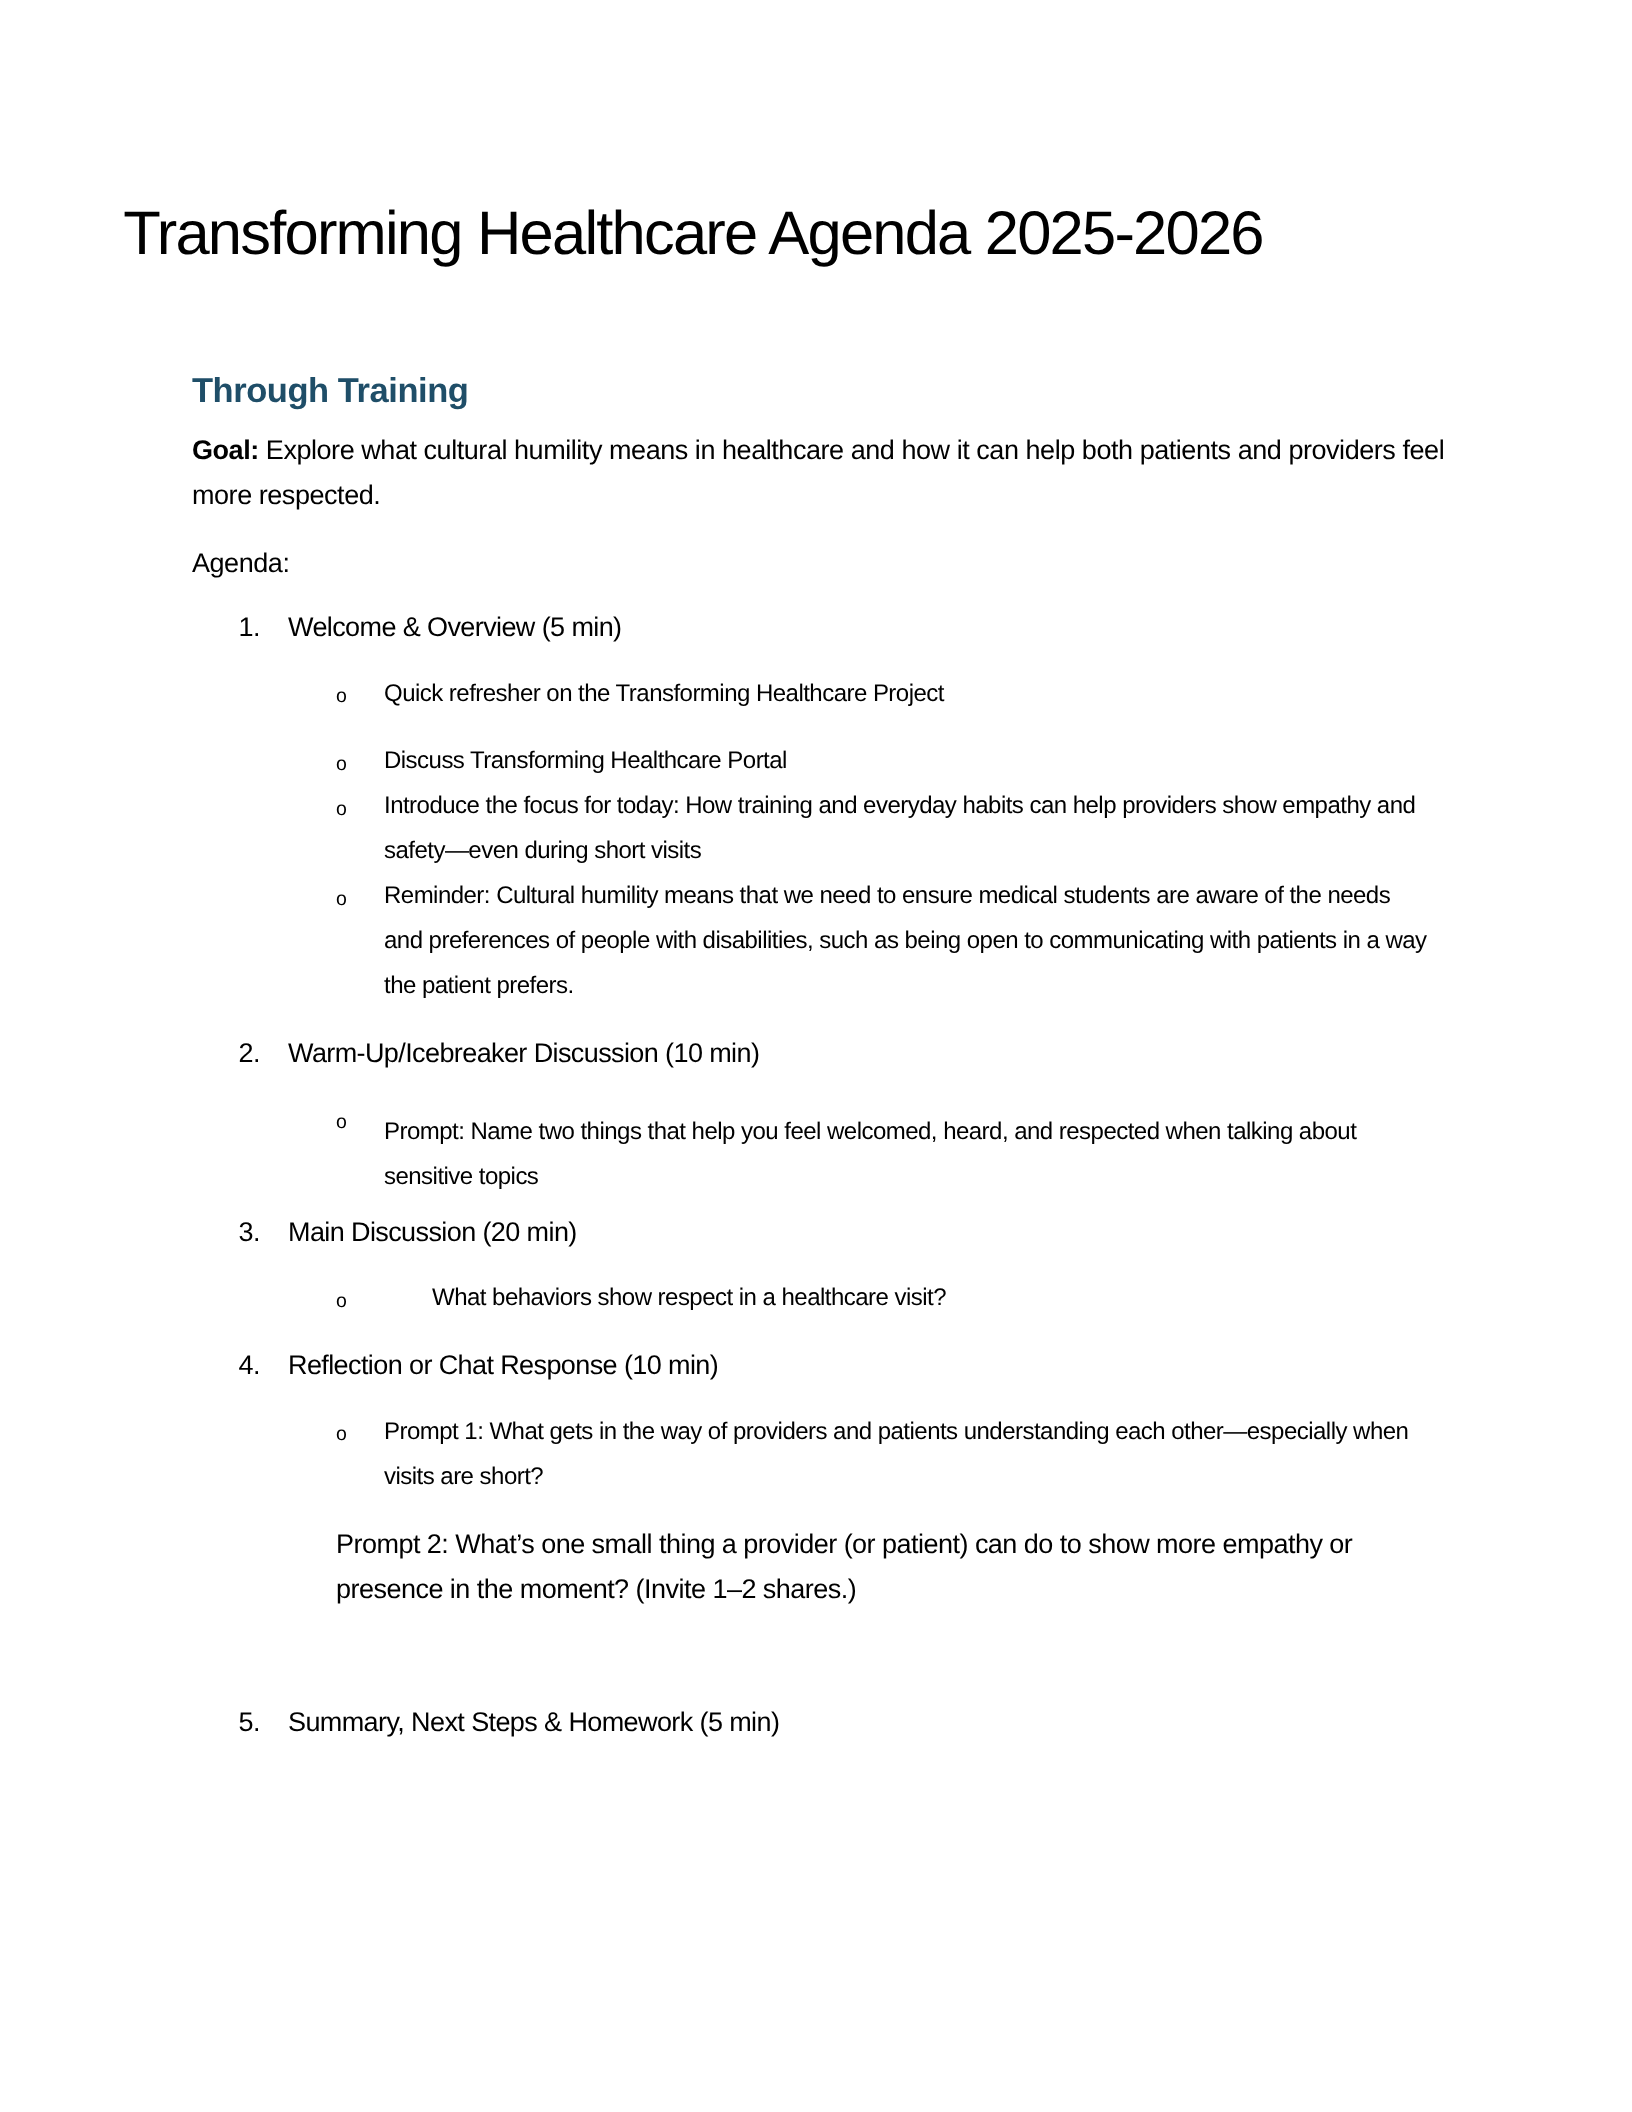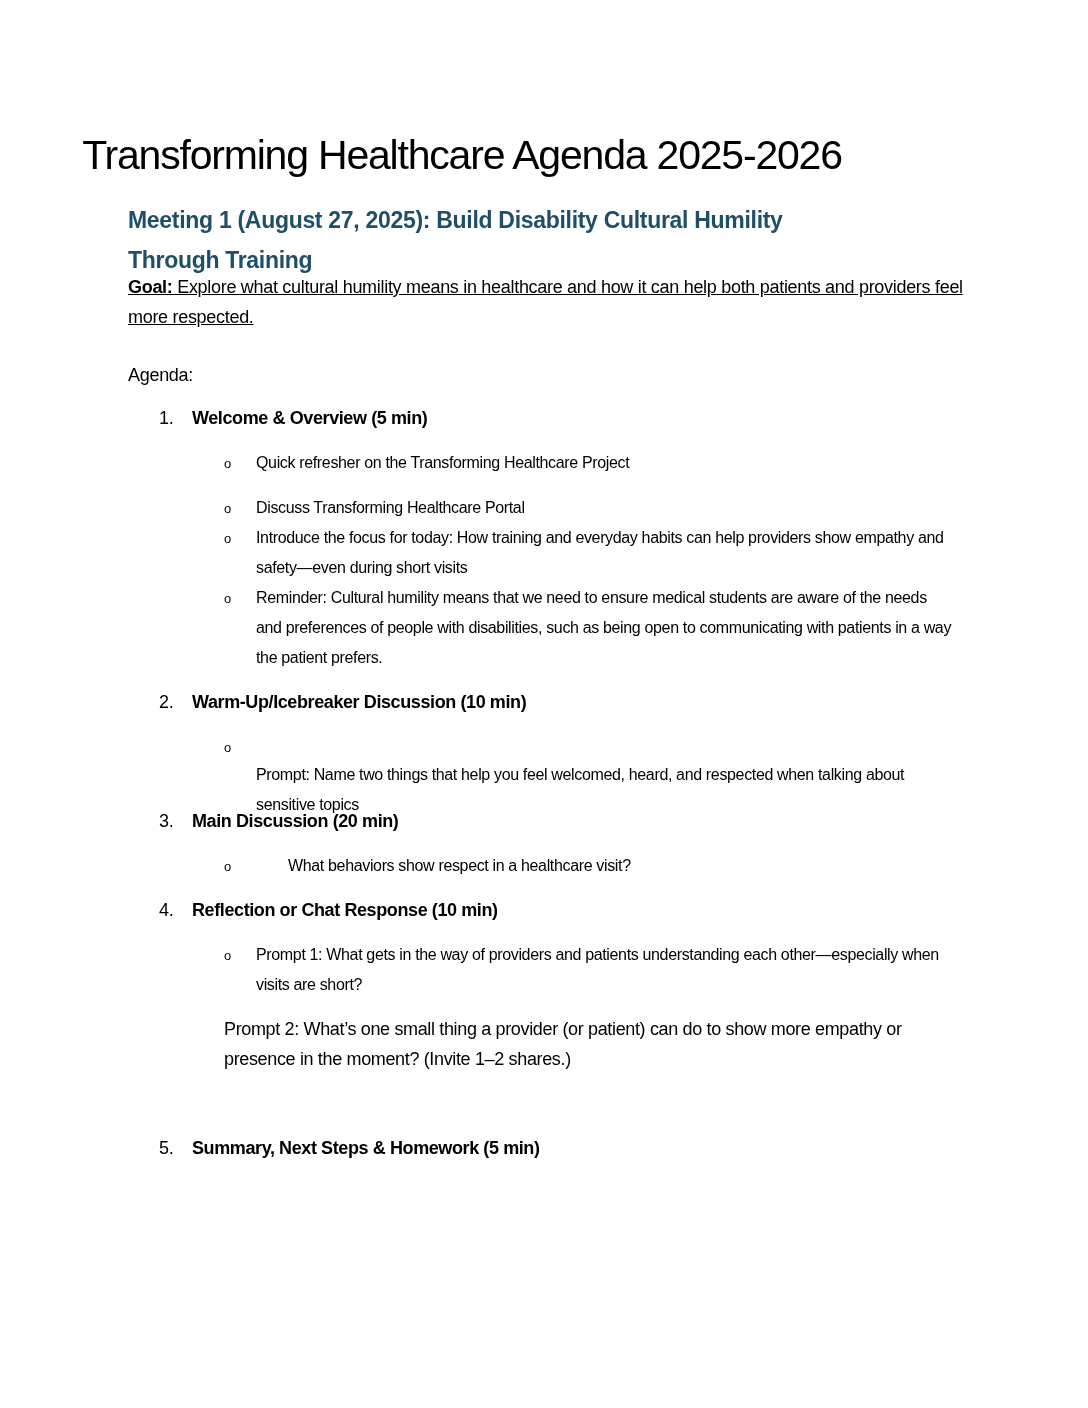--- a/index.html
+++ b/index.html
@@ -19,21 +19,21 @@
     letter-spacing: -0.3px; margin: 0;
   }
   .para {
     position: absolute; left: 128px; width: 840px;
     font-size: 18px; line-height: 30px; letter-spacing: -0.3px; margin: 0;
   }
   .num {
     position: absolute; left: 159px; font-size: 18px; line-height: 30px; letter-spacing: -0.3px;
   }
   .item-title {
-    position: absolute; left: 192px; font-size: 18px; line-height: 30px; font-weight: bold; letter-spacing: -0.4px;
+    position: absolute; left: 192px; font-size: 18px; line-height: 30px; font-weight: normal; letter-spacing: -0.4px;
   }
   .bullet {
     position: absolute; left: 224px; font-size: 13px; line-height: 30px;
   }
   .btext {
     position: absolute; left: 256px; width: 700px;
     font-size: 16px; line-height: 30px; letter-spacing: -0.35px;
   }
   .ptext {
     position: absolute; left: 224px; width: 720px;
@@ -41,25 +41,25 @@
   }
   b { font-weight: bold; }
 </style>
 </head>
 <body>
 
 <div class="page">
   <h1 class="title">Transforming Healthcare Agenda 2025-2026</h1>
 
   <h2 class="heading">
-    <span>Meeting 1 (August 27, 2025): Build Disability Cultural Humility</span><br>
+    <br>
     <span>Through Training</span>
   </h2>
 
-  <p class="para" style="top:272px;text-decoration:underline;"><b>Goal:</b><span> Explore what cultural humility means in healthcare and how it can help both patients and providers feel more respected.</span></p>
+  <p class="para" style="top:285px;"><b>Goal:</b><span> Explore what cultural humility means in healthcare and how it can help both patients and providers feel more respected.</span></p>
 
   <p class="para" style="top:360px;font-weight:normal;">Agenda:</p>
 
   <div>
     <span class="num" style="top:403px;">1.</span>
     <span class="item-title" style="top:403px;">Welcome &amp; Overview (5 min)</span>
 
     <span class="bullet" style="top:449px;">o</span>
     <div class="btext" style="top:448px;">Quick refresher on the Transforming Healthcare Project</div>
 
@@ -71,21 +71,21 @@
 
     <span class="bullet" style="top:584px;">o</span>
     <div class="btext" style="top:583px;">Reminder: Cultural humility means that we need to ensure medical students are aware of the needs and preferences of people with disabilities, such as being open to communicating with patients in a way the patient prefers.</div>
   </div>
 
   <div>
     <span class="num" style="top:687px;">2.</span>
     <span class="item-title" style="top:687px;">Warm-Up/Icebreaker Discussion (10 min)</span>
 
     <span class="bullet" style="top:733px;">o</span>
-    <div class="btext" style="top:760px;">Prompt: Name two things that help you feel welcomed, heard, and respected when talking about sensitive topics</div>
+    <div class="btext" style="top:740px;">Prompt: Name two things that help you feel welcomed, heard, and respected when talking about sensitive topics</div>
   </div>
 
   <div>
     <span class="num" style="top:806px;">3.</span>
     <span class="item-title" style="top:806px;">Main Discussion (20 min)</span>
 
     <span class="bullet" style="top:852px;">o</span>
     <div class="btext" style="top:851px;margin-left:32px;">What behaviors show respect in a healthcare visit?</div>
   </div>
 

